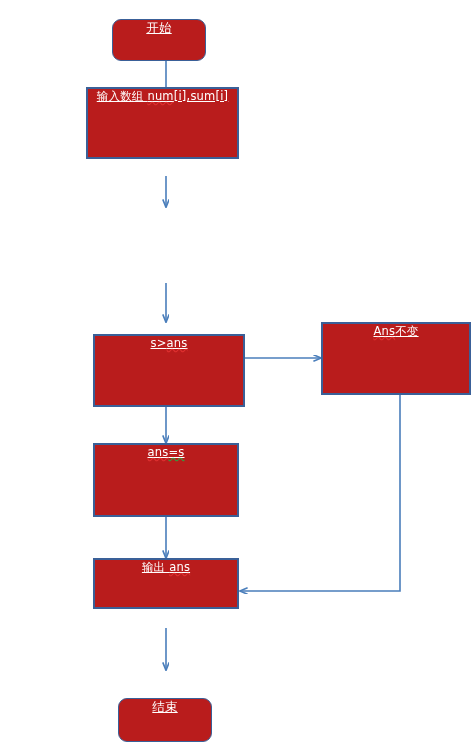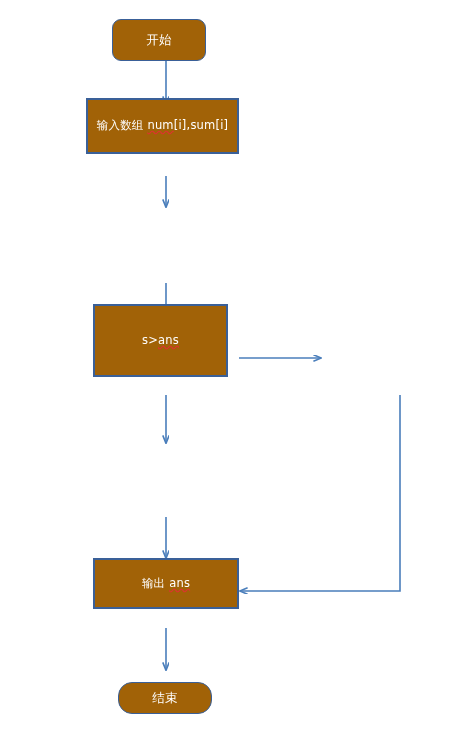--- a/index.html
+++ b/index.html
@@ -12,31 +12,31 @@
   }
   #canvas {
     position: relative;
     width: 474px;
     height: 754px;
     background: #ffffff;
     overflow: hidden;
   }
   .node {
     position: absolute;
-    background: #a16207;
+    background: #b91c1c;
     border: 1px solid #3a6098;
     box-sizing: border-box;
     color: #ffffff;
     display: flex;
     flex-direction: column;
     align-items: center;
-    justify-content: center;
     text-align: center;
     line-height: 1.35;
     letter-spacing: 0.2px;
+    text-decoration: underline;
   }
   .node.terminator {
     border-radius: 9px;
     font-size: 12.5px;
   }
   .node.process {
     border-width: 2px;
     font-size: 11.5px;
   }
   .node .line {
@@ -97,32 +97,38 @@
 
     <path d="M400,395 L400,591 L240,591" marker-end="url(#arrowhead)"></path>
 
     <line x1="166" y1="628" x2="166" y2="670" marker-end="url(#arrowhead)"></line>
   </svg>
 
   <div class="node terminator" style="left:112px; top:19px; width:94px; height:42px;">
     <span class="line">开始</span>
   </div>
 
-  <div class="node process" style="left:86px; top:98px; width:153px; height:56px;">
+  <div class="node process" style="left:86px; top:87px; width:153px; height:72px;">
     <span class="line"><span>输入数组 </span><span class="sq-red">num</span><span>[i],sum[i]</span></span>
   </div>
 
 
-  <div class="node process" style="left:93px; top:304px; width:135px; height:73px;">
+  <div class="node process" style="left:93px; top:334px; width:152px; height:73px;">
     <span class="line"><span>s&gt;</span><span class="sq-red">ans</span></span>
   </div>
 
+  <div class="node process" style="left:321px; top:322px; width:150px; height:73px;">
+    <span class="line"><span class="sq-red">Ans</span><span>不变</span></span>
+  </div>
 
+  <div class="node process" style="left:93px; top:443px; width:146px; height:74px;">
+    <span class="line"><span class="sq-red">ans</span><span class="sq-green">=s</span></span>
+  </div>
 
   <div class="node process" style="left:93px; top:558px; width:146px; height:51px;">
     <span class="line"><span>输出 </span><span class="sq-red">ans</span></span>
   </div>
 
-  <div class="node terminator" style="left:118px; top:682px; width:94px; height:32px;border-radius:14px;">
+  <div class="node terminator" style="left:118px; top:698px; width:94px; height:44px;">
     <span class="line">结束</span>
   </div>
 
 </div>
 
 </body></html>

